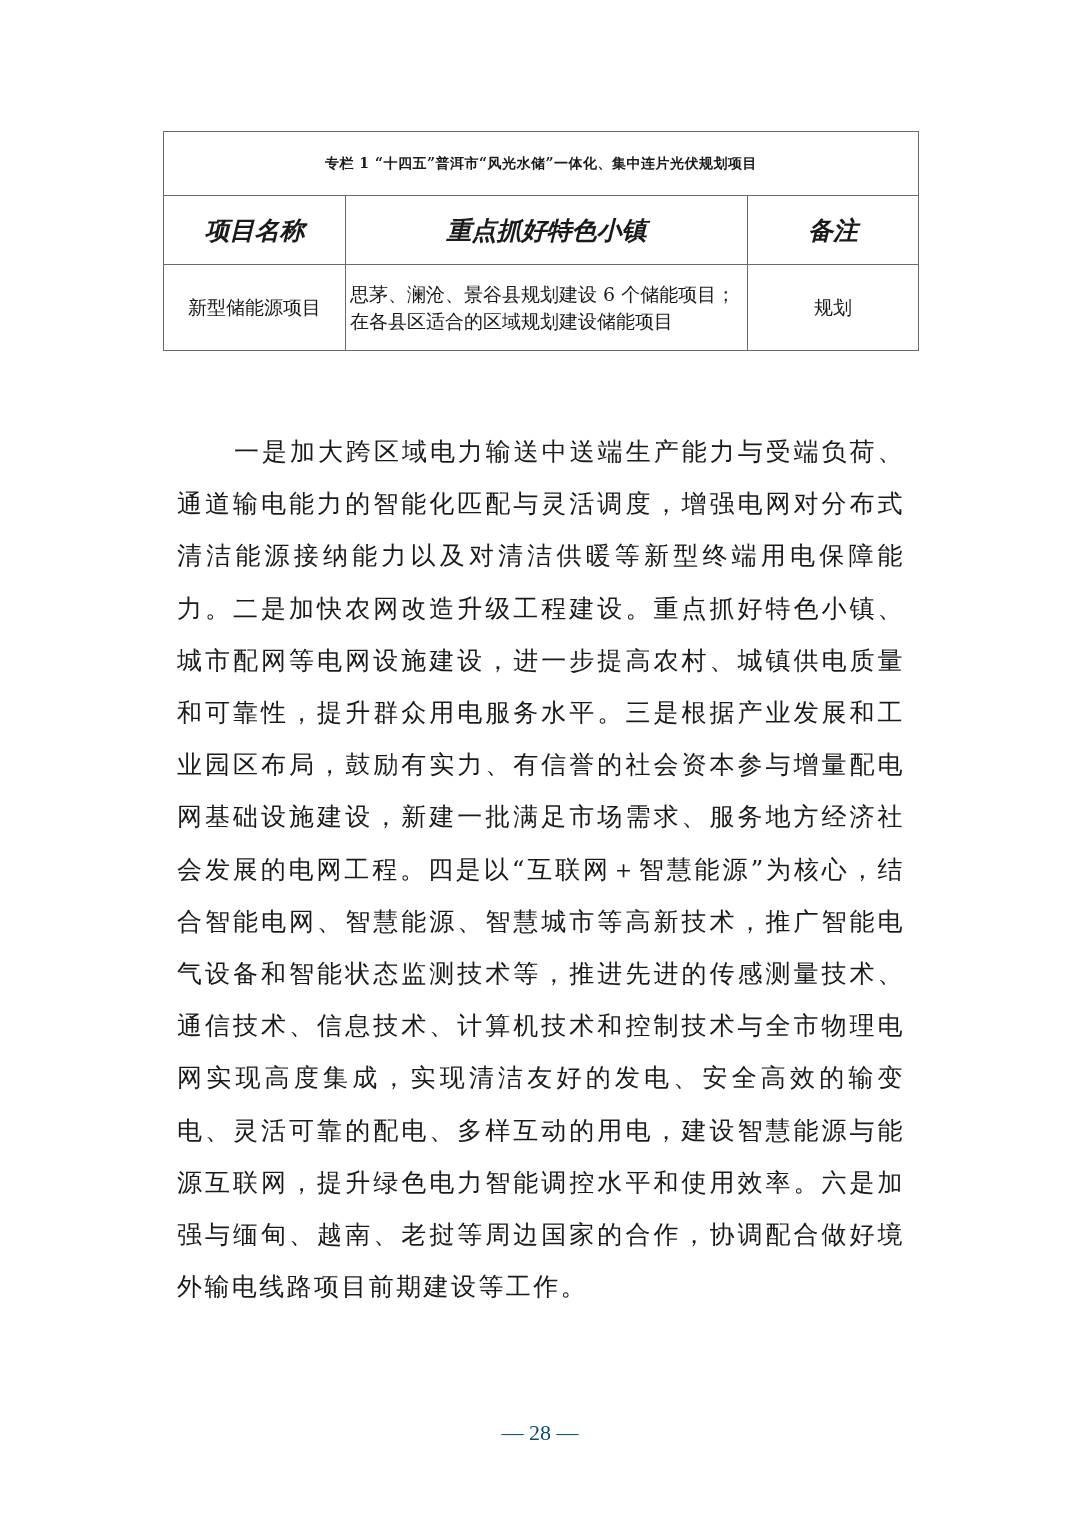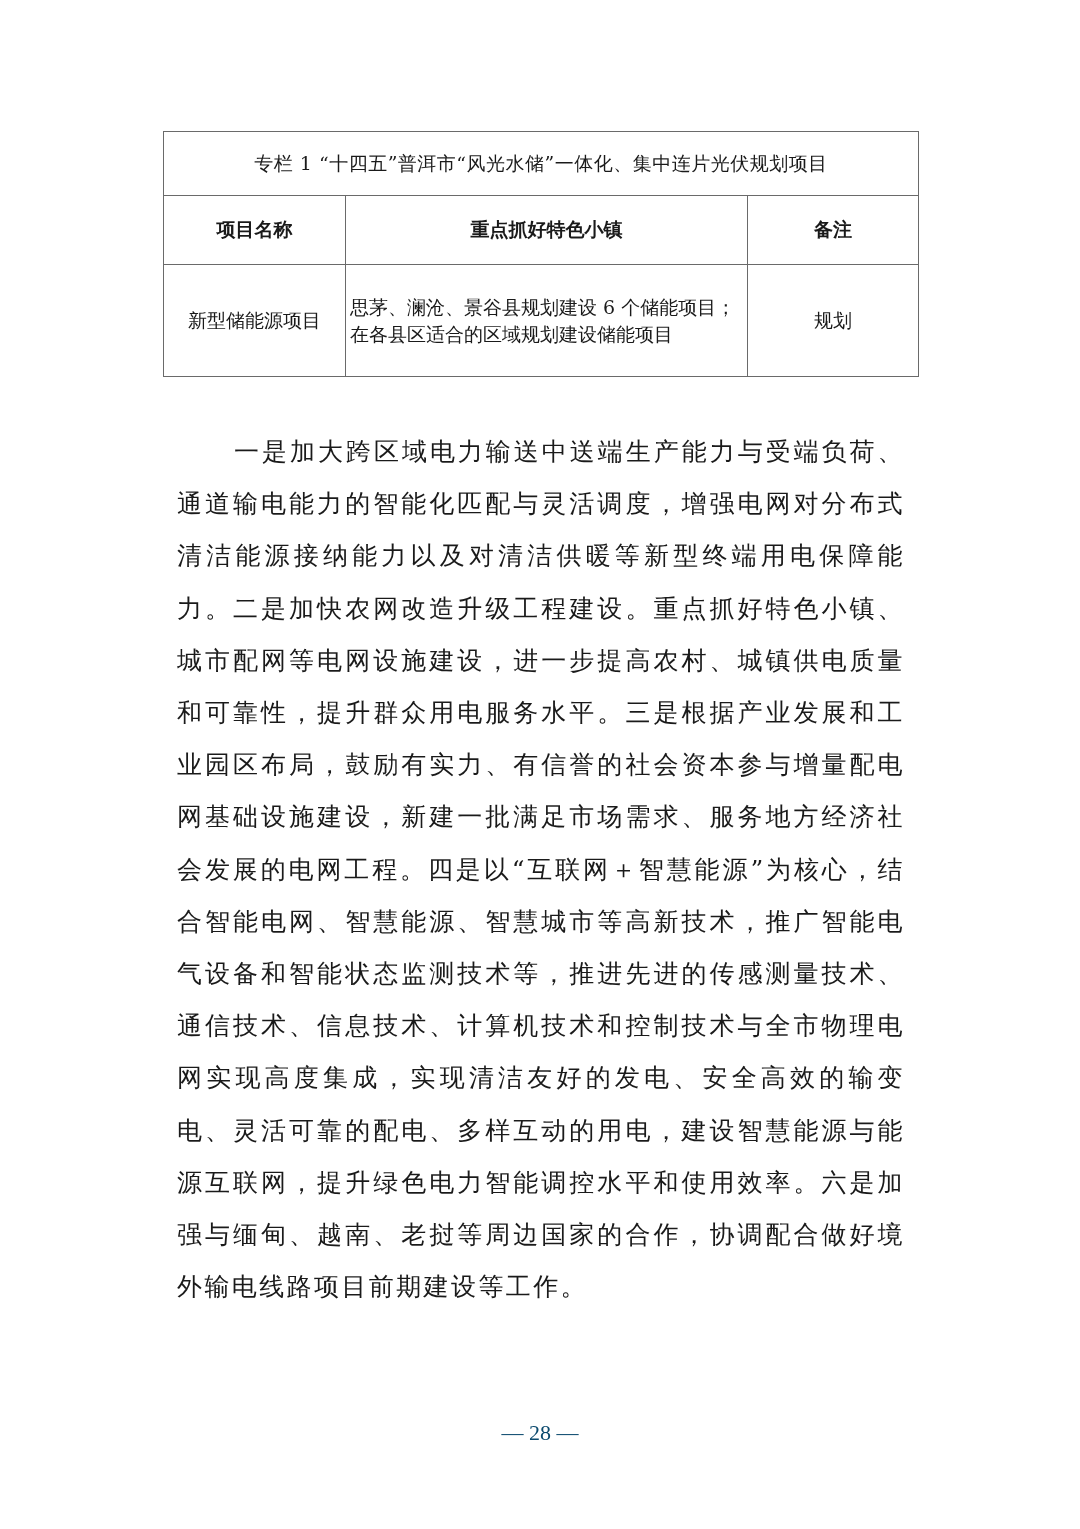--- a/index.html
+++ b/index.html
@@ -32,37 +32,38 @@
     }
     table.col-table td {
       border: 1.5px solid #6a6a6a;
       padding: 0;
       text-align: center;
       vertical-align: middle;
       color: #1a1a1a;
     }
     .title-cell {
       height: 63px;
-      font-size: 19px;
-      font-weight: normal;
+      font-size: 14px;
+      font-weight: bold;
       letter-spacing: 0.5px;
     }
     .head-cell {
       height: 68px;
-      font-size: 19px;
+      font-size: 25px;
       font-weight: bold;
+      font-style: italic;
     }
     .data-cell {
       height: 85px;
       font-size: 19px;
       line-height: 27px;
     }
     .data-cell.left-align {
       text-align: left;
-      padding: 13px 4px;
+      padding: 0 4px;
     }
     .section-heading {
       position: absolute;
       left: 228px;
       top: 362px;
       font-size: 25px;
       font-weight: bold;
       letter-spacing: 2px;
       line-height: 44px;
     }

